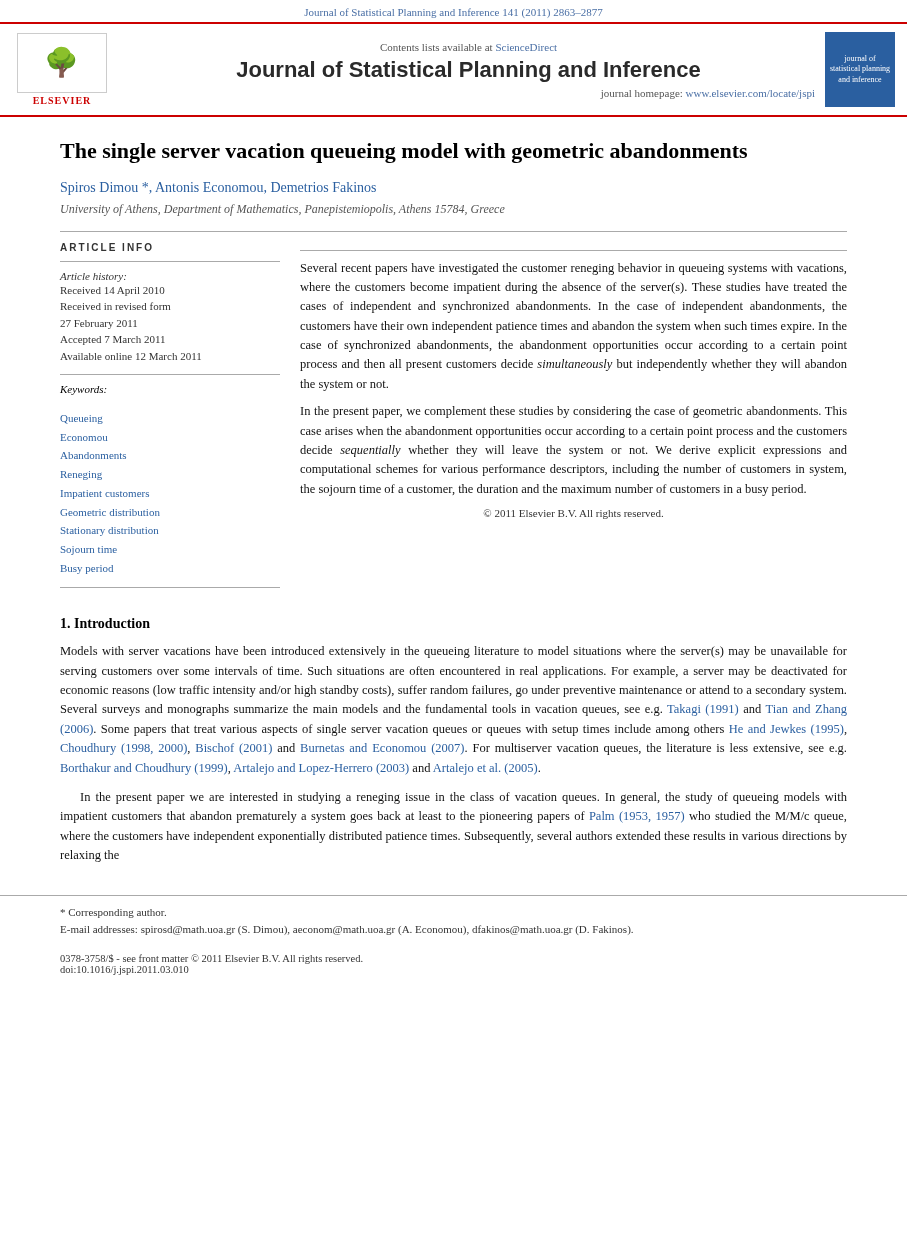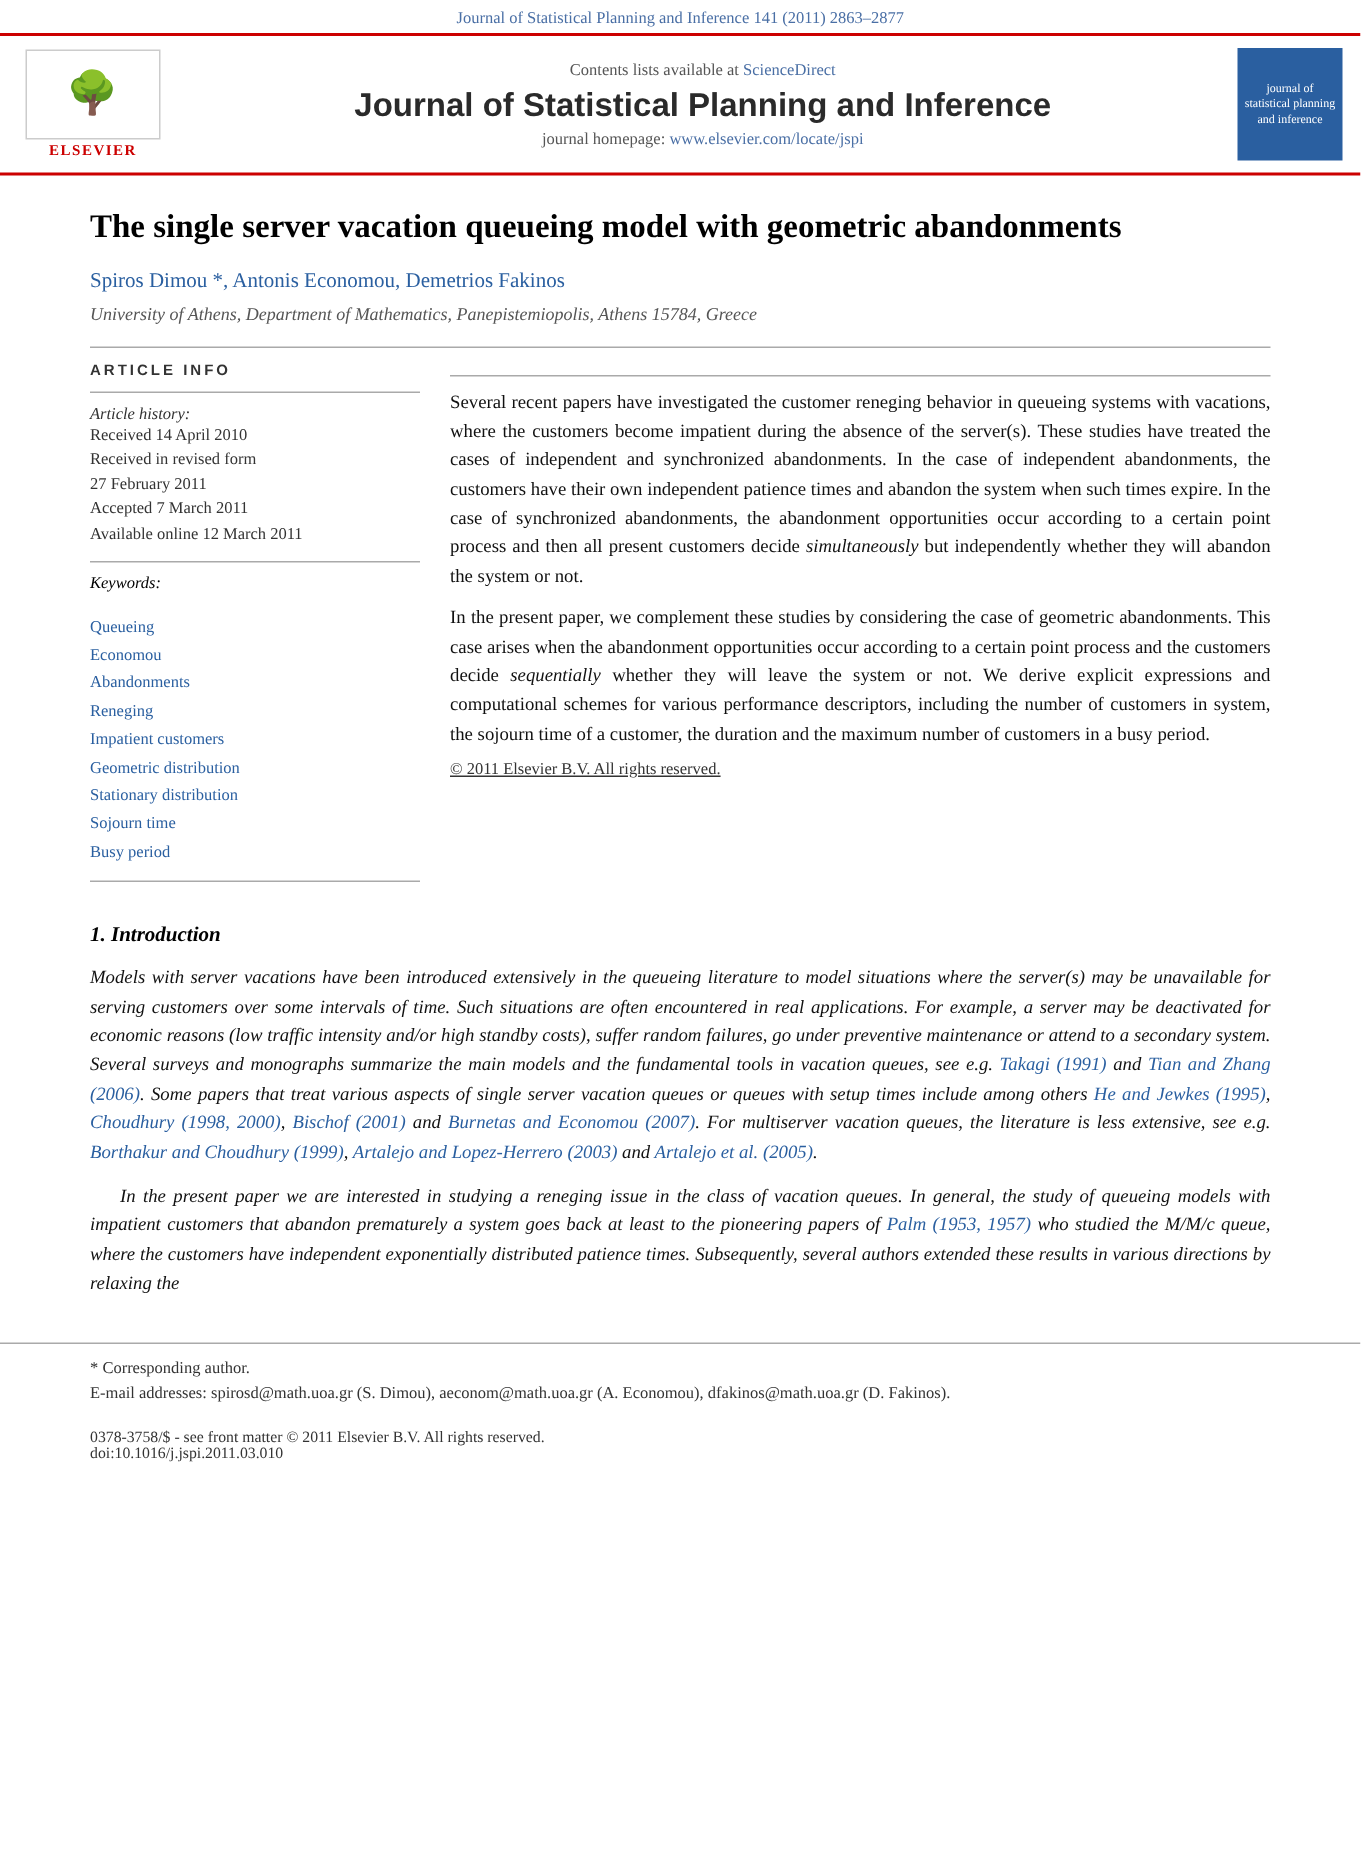--- a/index.html
+++ b/index.html
@@ -71,20 +71,21 @@
     .journal-title-text {
       font-size: 22px;
       font-weight: bold;
       color: #2a2a2a;
       font-family: Arial, sans-serif;
     }
     .journal-homepage {
       font-size: 11px;
       color: #555;
       margin-top: 4px;
+      text-align: right;
     }
     .homepage-link {
       color: #4a6fa5;
     }
     .journal-thumb {
       min-width: 70px;
       width: 70px;
       height: 75px;
       background: #2a5fa0;
       display: flex;
@@ -171,29 +172,27 @@
     .abstract-text {
       font-size: 12.5px;
       line-height: 1.55;
       color: #111;
       text-align: justify;
     }
     .abstract-text p {
       margin-bottom: 8px;
     }
     .copyright-line {
-      text-align: left;
+      text-align: center;
       font-size: 11px;
       color: #333;
       margin-top: 4px;
-      text-decoration: underline;
     }
     .intro-section {
       padding: 10px 60px;
-      font-style: italic;
     }
     .intro-heading {
       font-size: 14px;
       font-weight: bold;
       color: #000;
       margin-bottom: 10px;
     }
     .intro-text {
       font-size: 12.5px;
       line-height: 1.55;

